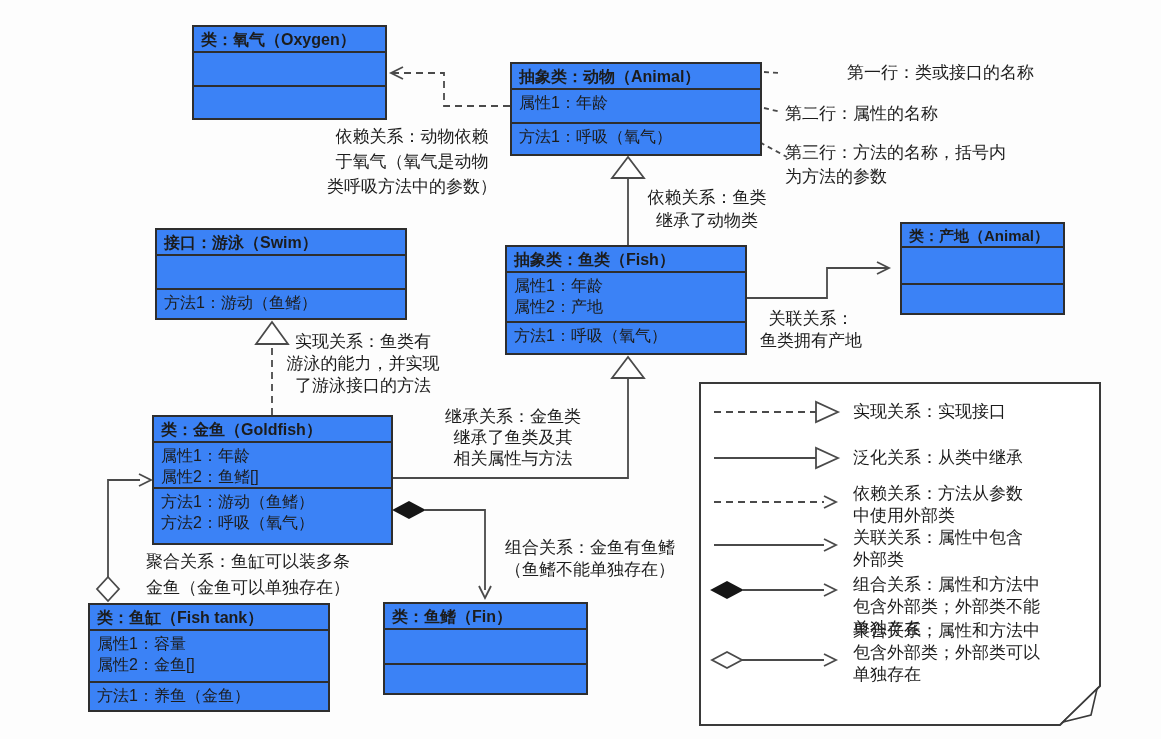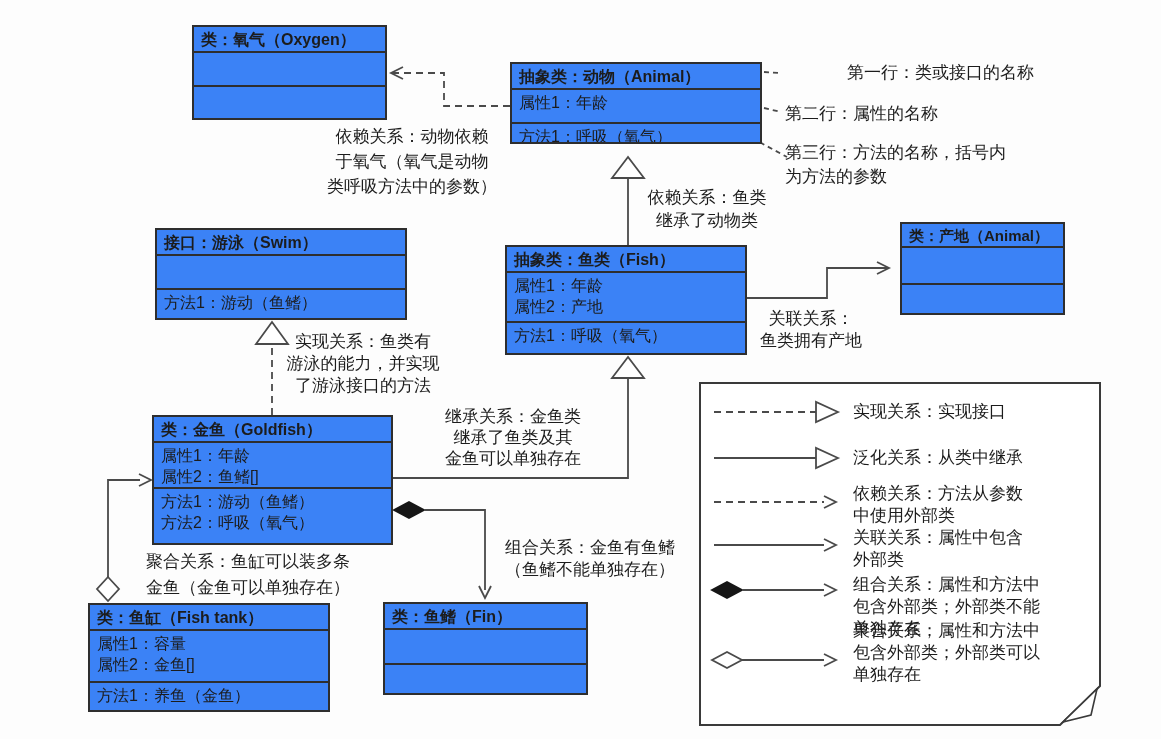--- a/index.html
+++ b/index.html
@@ -110,21 +110,21 @@
       <polyline points="824,654 836,660 824,666"></polyline>
     </g>
   </svg>
 
   <div class="uml-class" style="left:192px;top:25px;width:195px;height:95px;">
     <div class="uml-title">类：氧气（Oxygen）</div>
     <div class="uml-row" style="height:32px;"></div>
     <div class="uml-row grow"></div>
   </div>
 
-  <div class="uml-class" style="left:510px;top:62px;width:252px;height:82px;">
+  <div class="uml-class" style="left:510px;top:62px;width:252px;height:94px;">
     <div class="uml-title">抽象类：动物（Animal）</div>
     <div class="uml-row" style="height:32px;">属性1：年龄</div>
     <div class="uml-row grow">方法1：呼吸（氧气）</div>
   </div>
 
   <div class="uml-class" style="left:155px;top:228px;width:252px;height:92px;">
     <div class="uml-title">接口：游泳（Swim）</div>
     <div class="uml-row" style="height:32px;"></div>
     <div class="uml-row grow">方法1：游动（鱼鳍）</div>
   </div>
@@ -169,21 +169,21 @@
 
   <div class="lbl center" style="left:628px;top:186px;width:158px;line-height:23px;">依赖关系：鱼类
 继承了动物类</div>
 
   <div class="lbl center" style="left:275px;top:331px;width:176px;line-height:22px;">实现关系：鱼类有
 游泳的能力，并实现
 了游泳接口的方法</div>
 
   <div class="lbl center" style="left:428px;top:406px;width:170px;line-height:21px;">继承关系：金鱼类
 继承了鱼类及其
-金鱼可以单独存在</div>
+相关属性与方法</div>
 
   <div class="lbl center" style="left:733px;top:308px;width:156px;line-height:22px;">关联关系：
 鱼类拥有产地</div>
 
   <div class="lbl center" style="left:478px;top:537px;width:224px;line-height:22px;">组合关系：金鱼有鱼鳍
 （鱼鳍不能单独存在）</div>
 
   <div class="lbl center" style="left:112px;top:549px;width:272px;line-height:26px;">聚合关系：鱼缸可以装多条
 金鱼（金鱼可以单独存在）</div>
 

